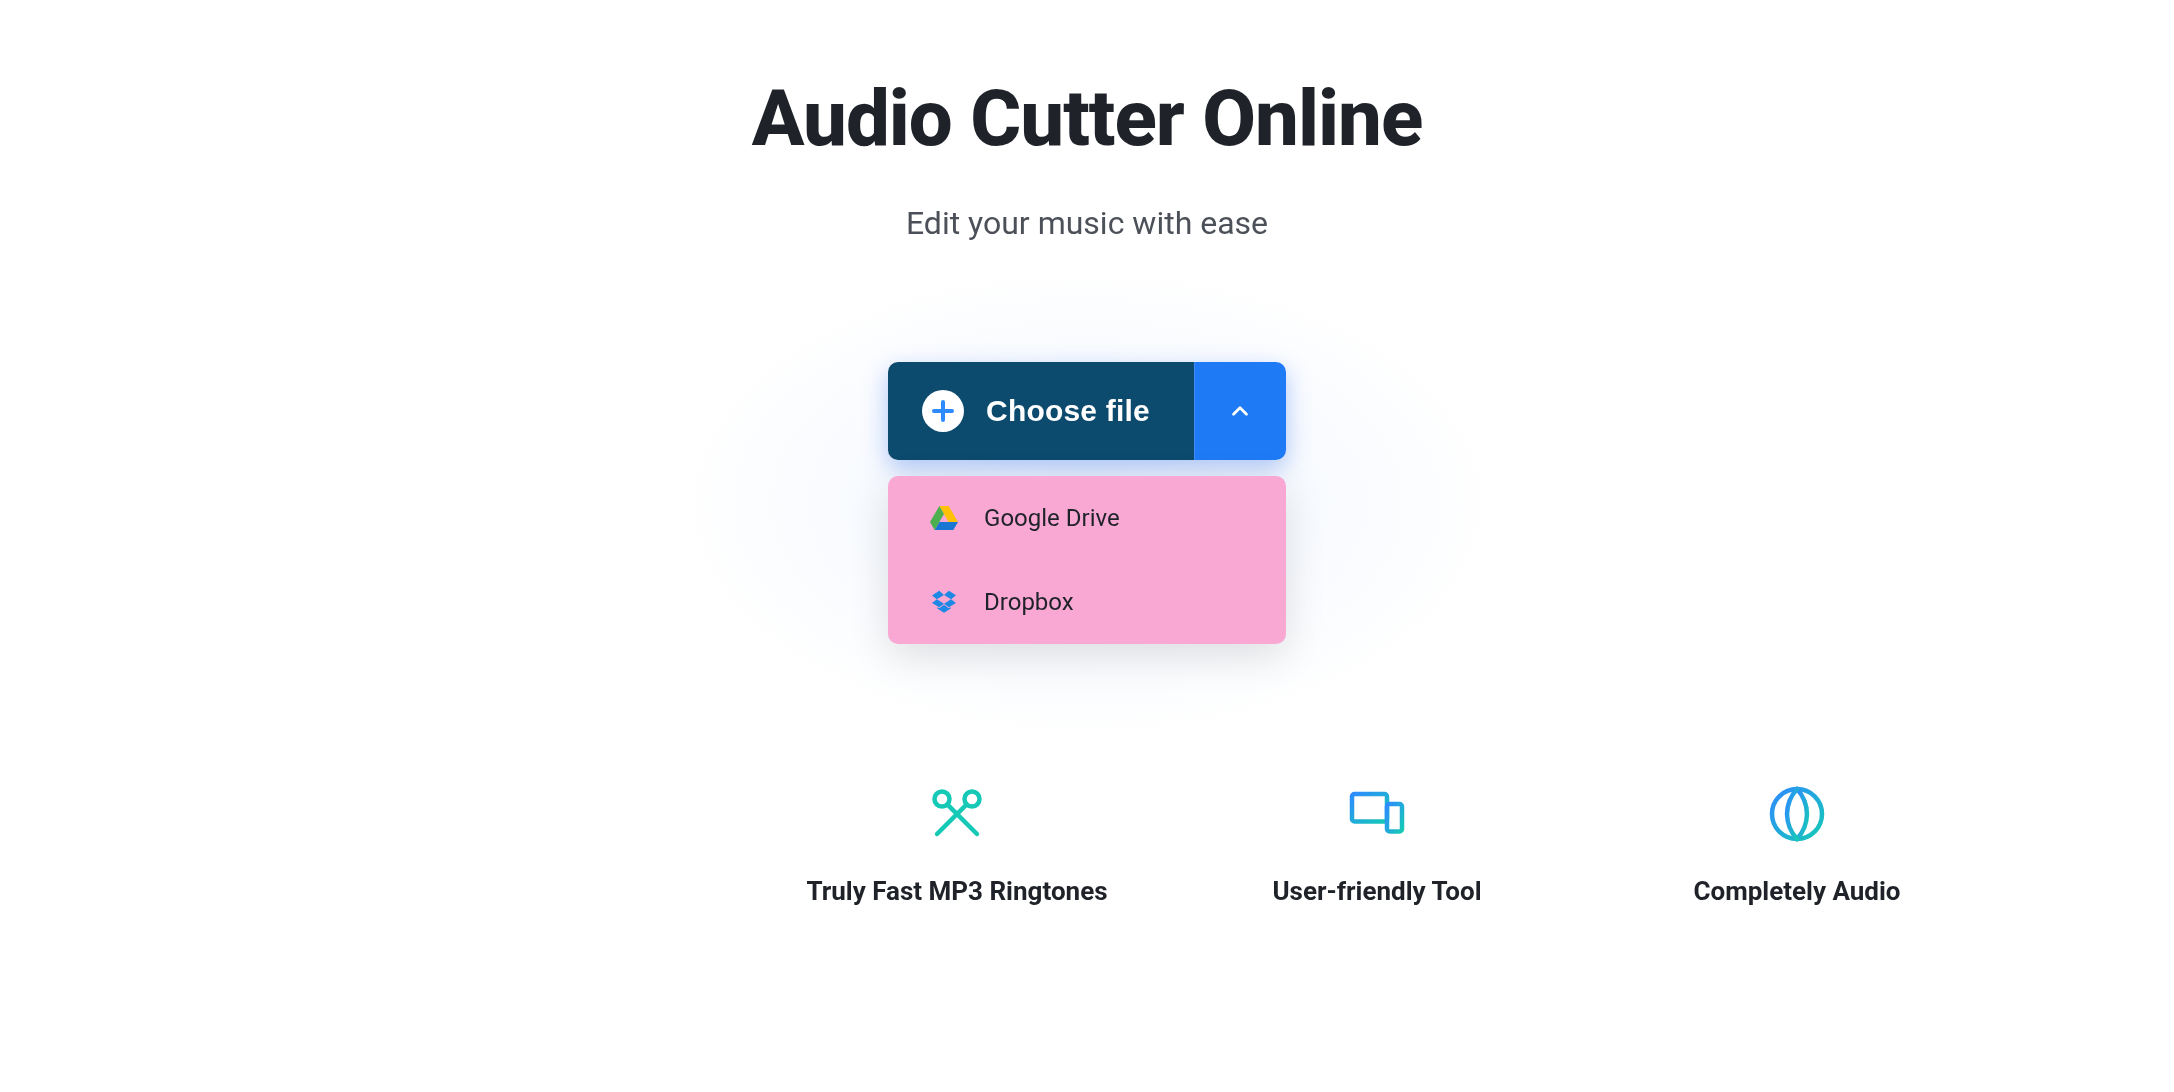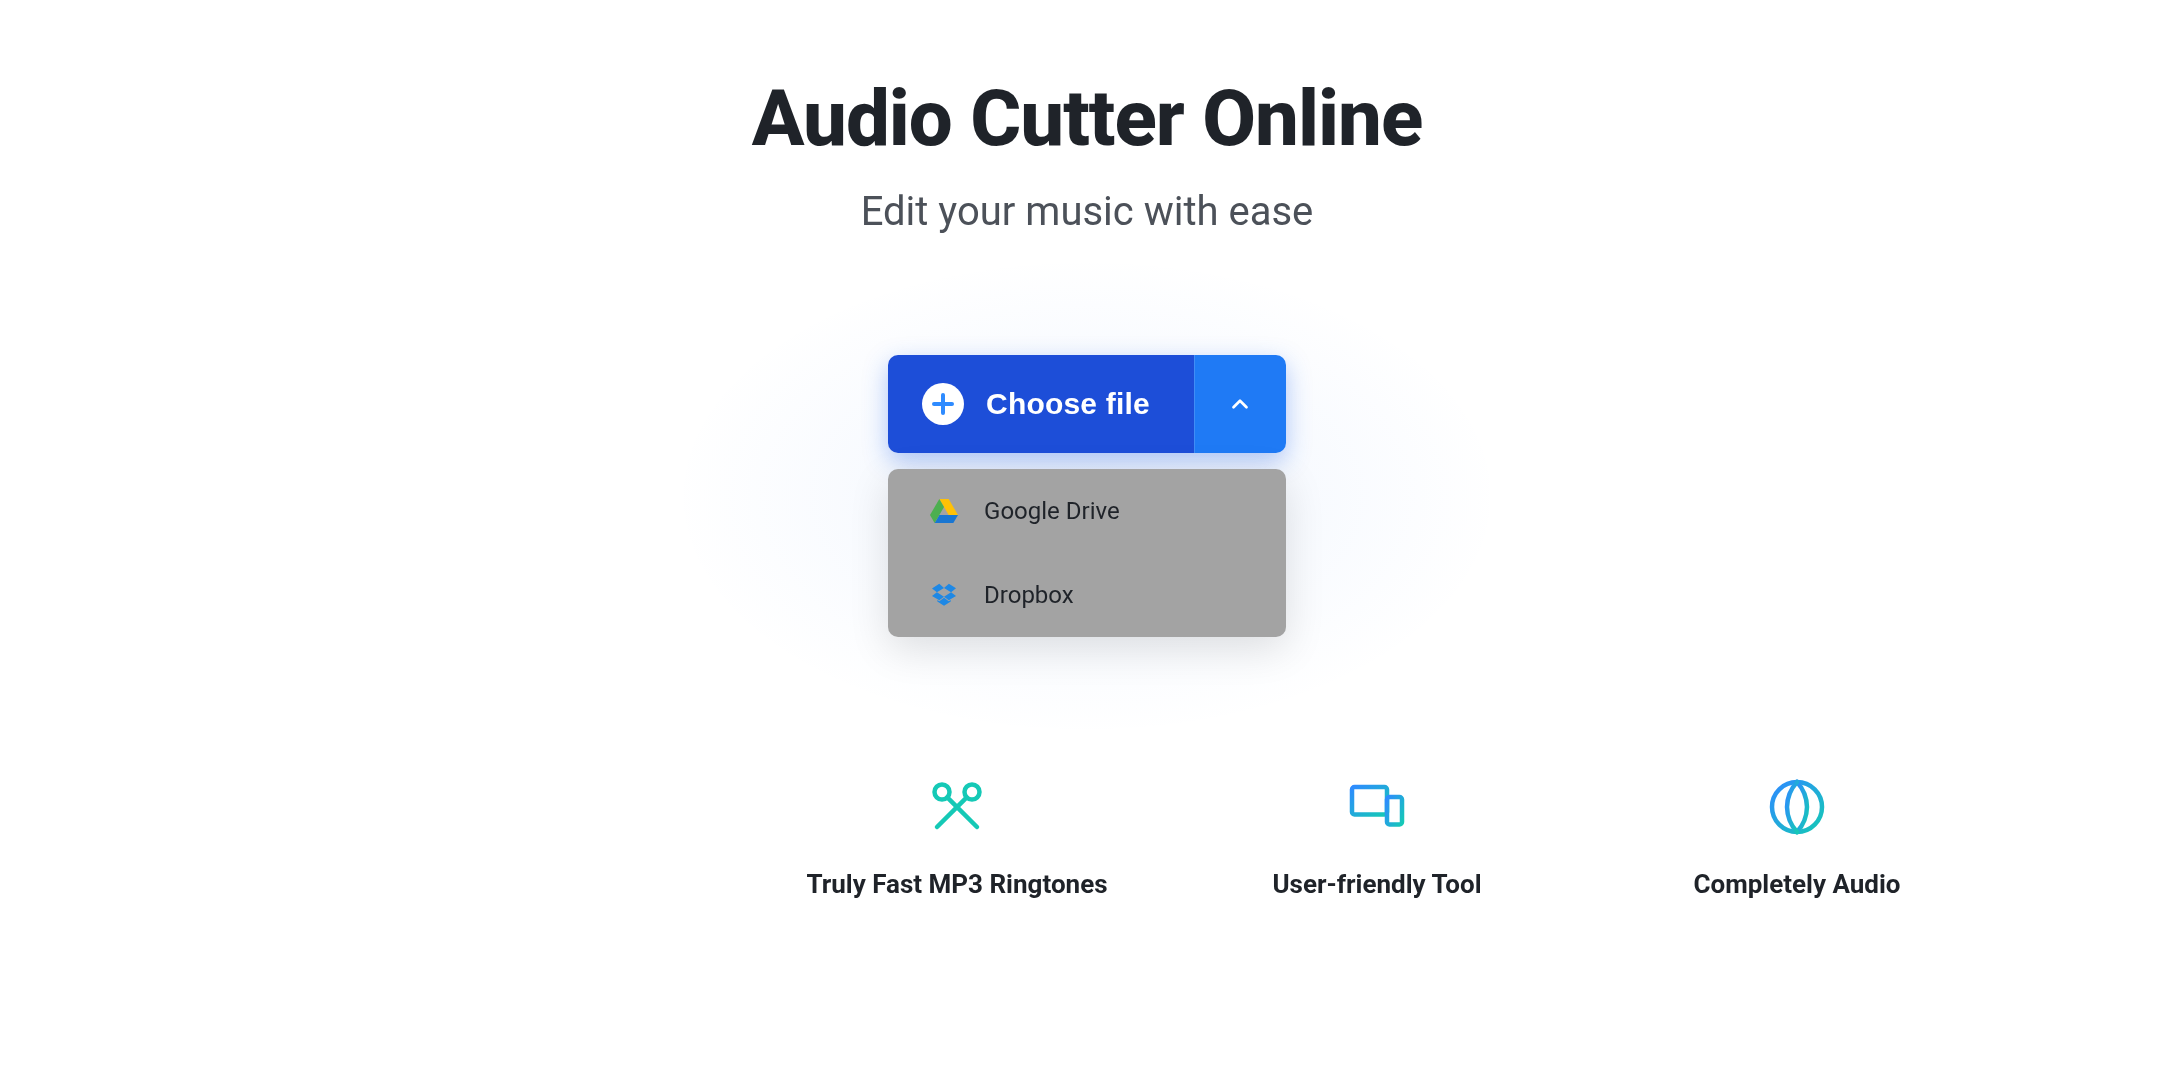--- a/index.html
+++ b/index.html
@@ -21,23 +21,23 @@
       align-items: center;
       padding-top: 73px;
     }
     .page-title {
       font-size: 78px;
       font-weight: 800;
       color: #1f2329;
       letter-spacing: -1px;
     }
     .subtitle {
-      font-size: 40px;
+      font-size: 32px;
       color: #4c5159;
-      margin-top: 24px;
+      margin-top: 40px;
       font-weight: 400;
     }
     .upload-area {
       margin-top: 120px;
       position: relative;
     }
     .glow {
       position: absolute;
       top: 50%;
       left: 50%;
@@ -52,21 +52,21 @@
       display: flex;
       position: relative;
       z-index: 1;
       box-shadow: 0 8px 24px rgba(33,99,232,0.35);
       border-radius: 10px;
     }
     .choose-btn {
       display: flex;
       align-items: center;
       gap: 22px;
-      background: #1d4ed8;
+      background: #0c4a6e;
       color: #ffffff;
       font-size: 30px;
       font-weight: 600;
       padding: 0 44px 0 34px;
       height: 98px;
       border: none;
       border-radius: 10px 0 0 10px;
       cursor: pointer;
       letter-spacing: 0.2px;
     }
@@ -114,21 +114,21 @@
       left: 0;
       top: 0;
       bottom: 0;
       width: 1px;
       background: rgba(255,255,255,0.15);
     }
     .dropdown-menu {
       position: relative;
       z-index: 1;
       margin-top: 16px;
-      background: #a3a3a3;
+      background: #f9a8d4;
       border-radius: 10px;
       box-shadow: 0 12px 40px rgba(0,0,0,0.12);
       overflow: hidden;
       width: 100%;
     }
     .dropdown-item {
       display: flex;
       align-items: center;
       gap: 24px;
       padding: 26px 40px;

